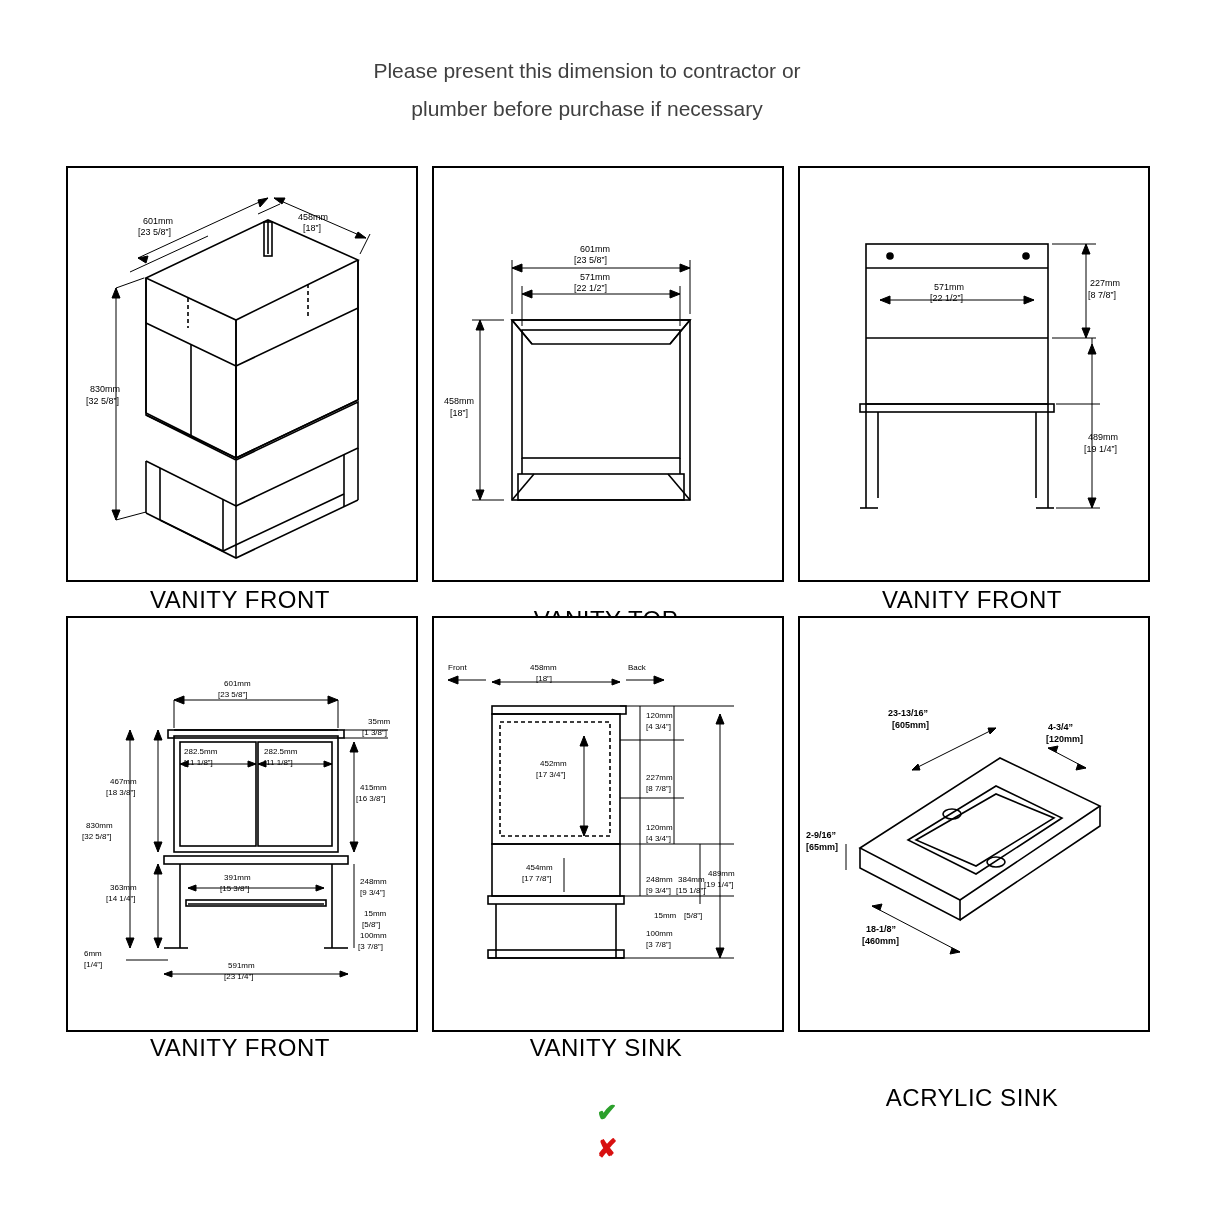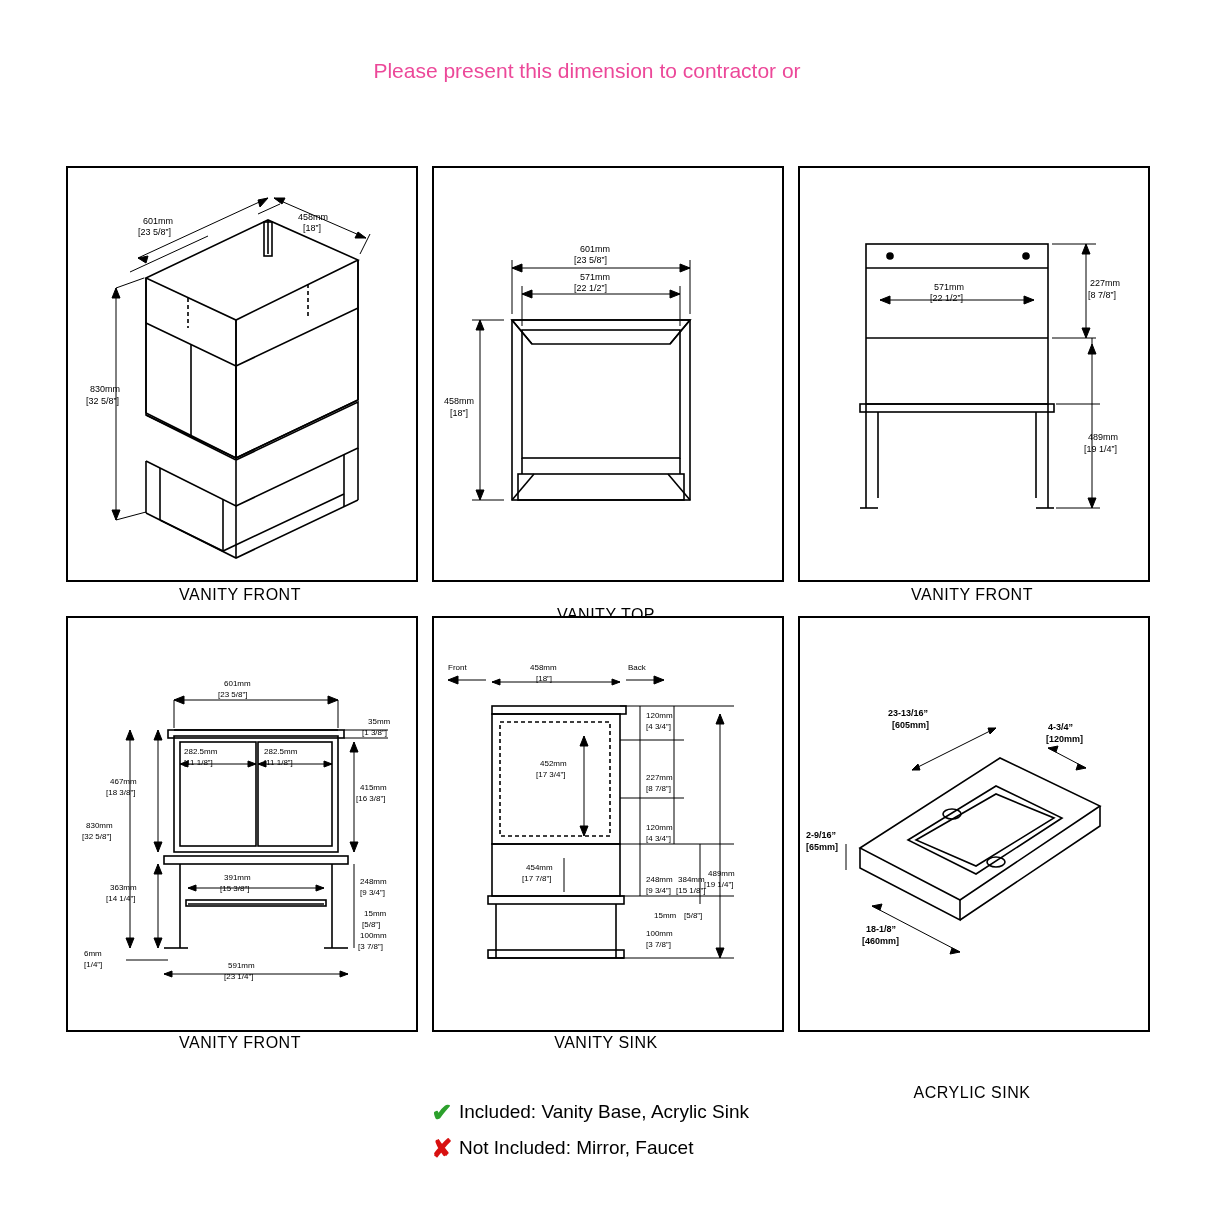--- a/index.html
+++ b/index.html
@@ -3,38 +3,39 @@
 <meta charset="utf-8">
 <style>
   html,body{margin:0;padding:0;}
   body{
     width:1214px;height:1214px;background:#ffffff;
     font-family:"Liberation Sans", sans-serif;
     color:#000;overflow:hidden;position:relative;
   }
   .header{
     position:absolute;left:0;top:52px;width:1174px;text-align:center;
-    font-size:21px;line-height:38px;color:#ec4899;
+    font-size:21px;line-height:38px;color:#404040;
   }
   .panel{position:absolute;border:2px solid #000;background:#fff;}
-  .caption{position:absolute;text-align:center;font-size:16px;letter-spacing:.5px;}
+  .caption{position:absolute;text-align:center;font-size:24px;letter-spacing:.5px;}
   svg{display:block;}
   .legend{position:absolute;left:0;top:1094px;width:1214px;}
   .legend-row{display:flex;align-items:center;justify-content:center;height:36px;}
   .legend-mark{width:34px;text-align:center;font-size:25px;font-weight:bold;}
   .legend-mark.ok{color:#2ca02c;}
   .legend-mark.no{color:#d81010;}
   .legend-text{font-size:19px;color:#000;width:330px;text-align:left;}
   text{font-family:"Liberation Sans", sans-serif;}
 </style>
 </head>
 <body>
 
 <div class="header">
   <div>Please present this dimension to contractor or</div>
+  <div>plumber before purchase if necessary</div>
 </div>
 
 <div class="panel" style="left:66px;top:166px;width:348px;height:412px;">
   <svg width="344" height="408" viewBox="0 0 344 408">
     <g stroke="#000" fill="none" stroke-width="1.6">
 
       <polygon points="78,110 200,52 290,92 168,152"></polygon>
       <line x1="78" y1="110" x2="78" y2="245"></line>
       <line x1="168" y1="152" x2="168" y2="290"></line>
       <line x1="290" y1="92" x2="290" y2="232"></line>
@@ -399,19 +400,17 @@
       <text x="66" y="314">18-1/8”</text>
       <text x="62" y="326">[460mm]</text>
     </g>
   </svg>
 </div>
 <div class="caption" style="left:798px;top:1084px;width:348px;">ACRYLIC SINK</div>
 
 <div class="legend">
   <div class="legend-row">
     <span class="legend-mark ok">✔</span>
-    <span class="legend-text">Included: Vanity Base, Acrylic Sink</span>
   </div>
   <div class="legend-row">
     <span class="legend-mark no">✘</span>
-    <span class="legend-text">Not Included: Mirror, Faucet</span>
   </div>
 </div>
 
 </body></html>

